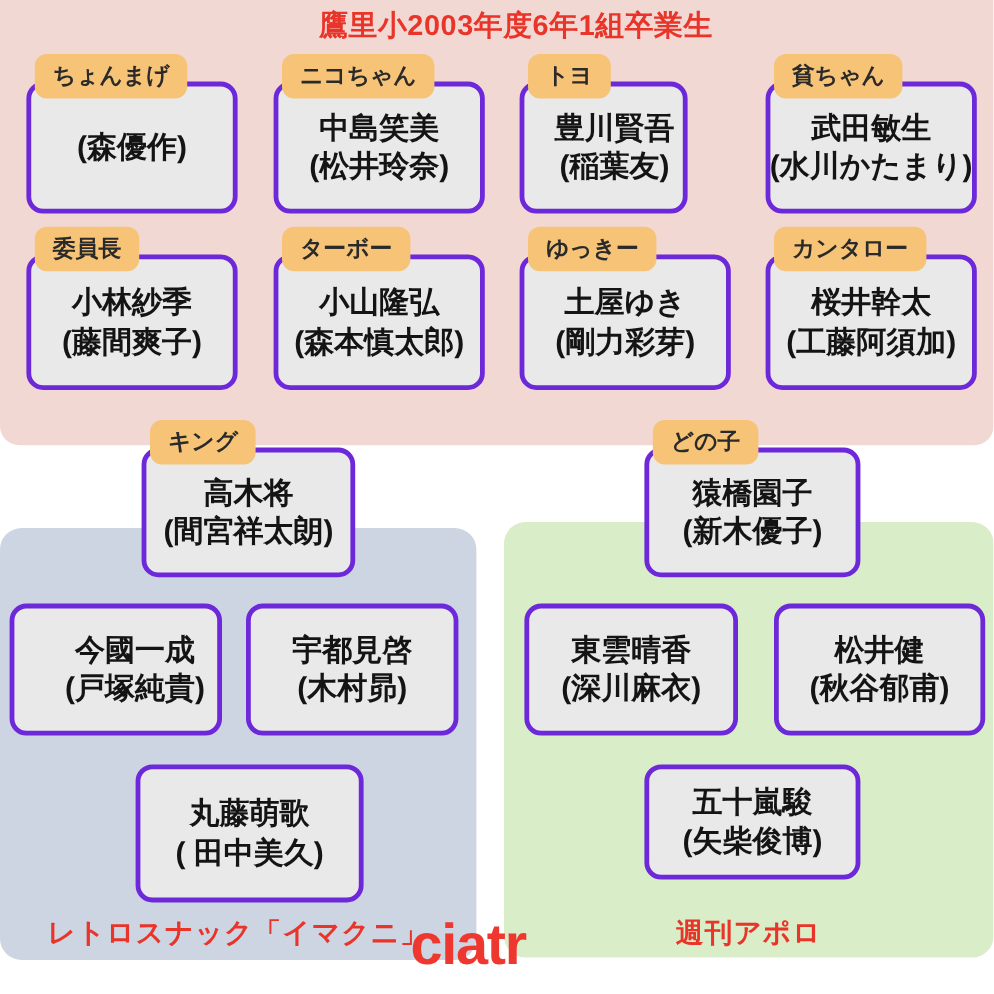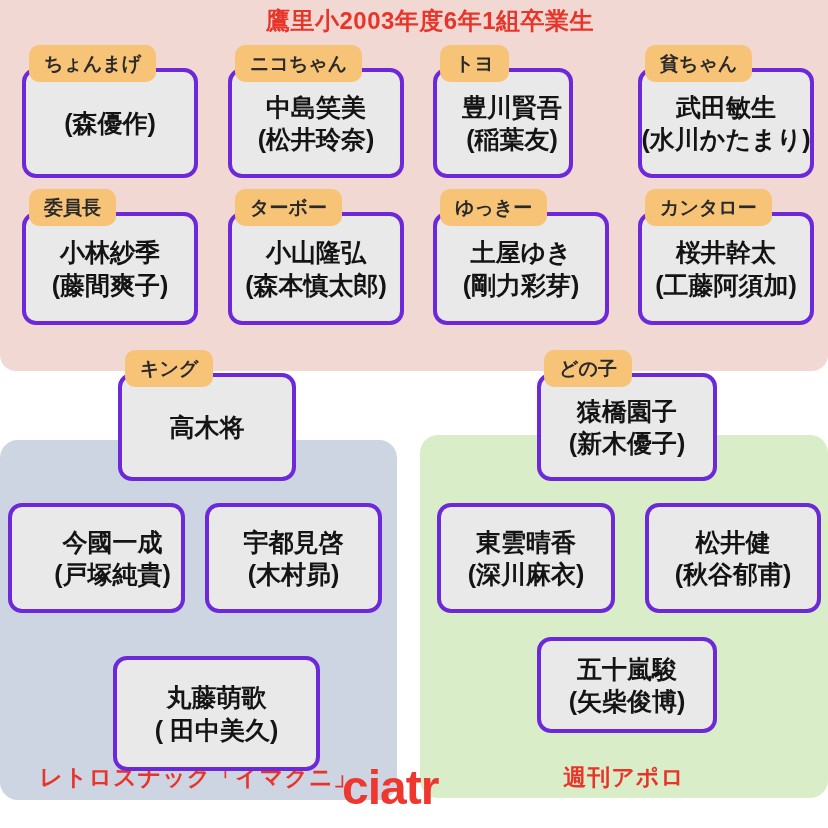--- a/index.html
+++ b/index.html
@@ -43,21 +43,21 @@
   .c4{left:22px;top:212px;width:176px;height:113px;}
   .c5{left:228px;top:212px;width:176px;height:113px;justify-content:center;}
   .c6{left:433px;top:212px;width:176px;height:113px;}
   .c7{left:638px;top:212px;width:176px;height:113px;}
   
   .c8{left:118px;top:373px;width:178px;height:108px;}
   .c9{left:537px;top:373px;width:180px;height:108px;}
   
   .s0{left:8px;top:503px;width:177px;height:110px;padding-left:32px;}
   .s1{left:205px;top:503px;width:177px;height:110px;}
-  .s2{left:113px;top:656px;width:207px;height:115px;}
+  .s2{left:113px;top:637px;width:190px;height:115px;}
   
   .a0{left:437px;top:503px;width:178px;height:110px;}
   .a1{left:645px;top:503px;width:176px;height:110px;}
   .a2{left:537px;top:637px;width:180px;height:96px;}
 </style>
 </head>
 <body>
 
 <div class="abs sec-pink"></div>
 <div class="abs sec-blue"></div>
@@ -102,20 +102,21 @@
 </div>
 <div class="card c7">
   <div class="tag">カンタロー</div>
   <div class="cname">桜井幹太</div>
   <div class="actor">(工藤阿須加)</div>
 </div>
 
 <div class="card c8">
   <div class="tag">キング</div>
   <div class="cname">高木将</div>
+  <div class="actor">(間宮祥太朗)</div>
 </div>
 <div class="card c9">
   <div class="tag">どの子</div>
   <div class="cname">猿橋園子</div>
   <div class="actor">(新木優子)</div>
 </div>
 
 <div class="card s0">
   <div class="cname">今國一成</div>
   <div class="actor">(戸塚純貴)</div>

